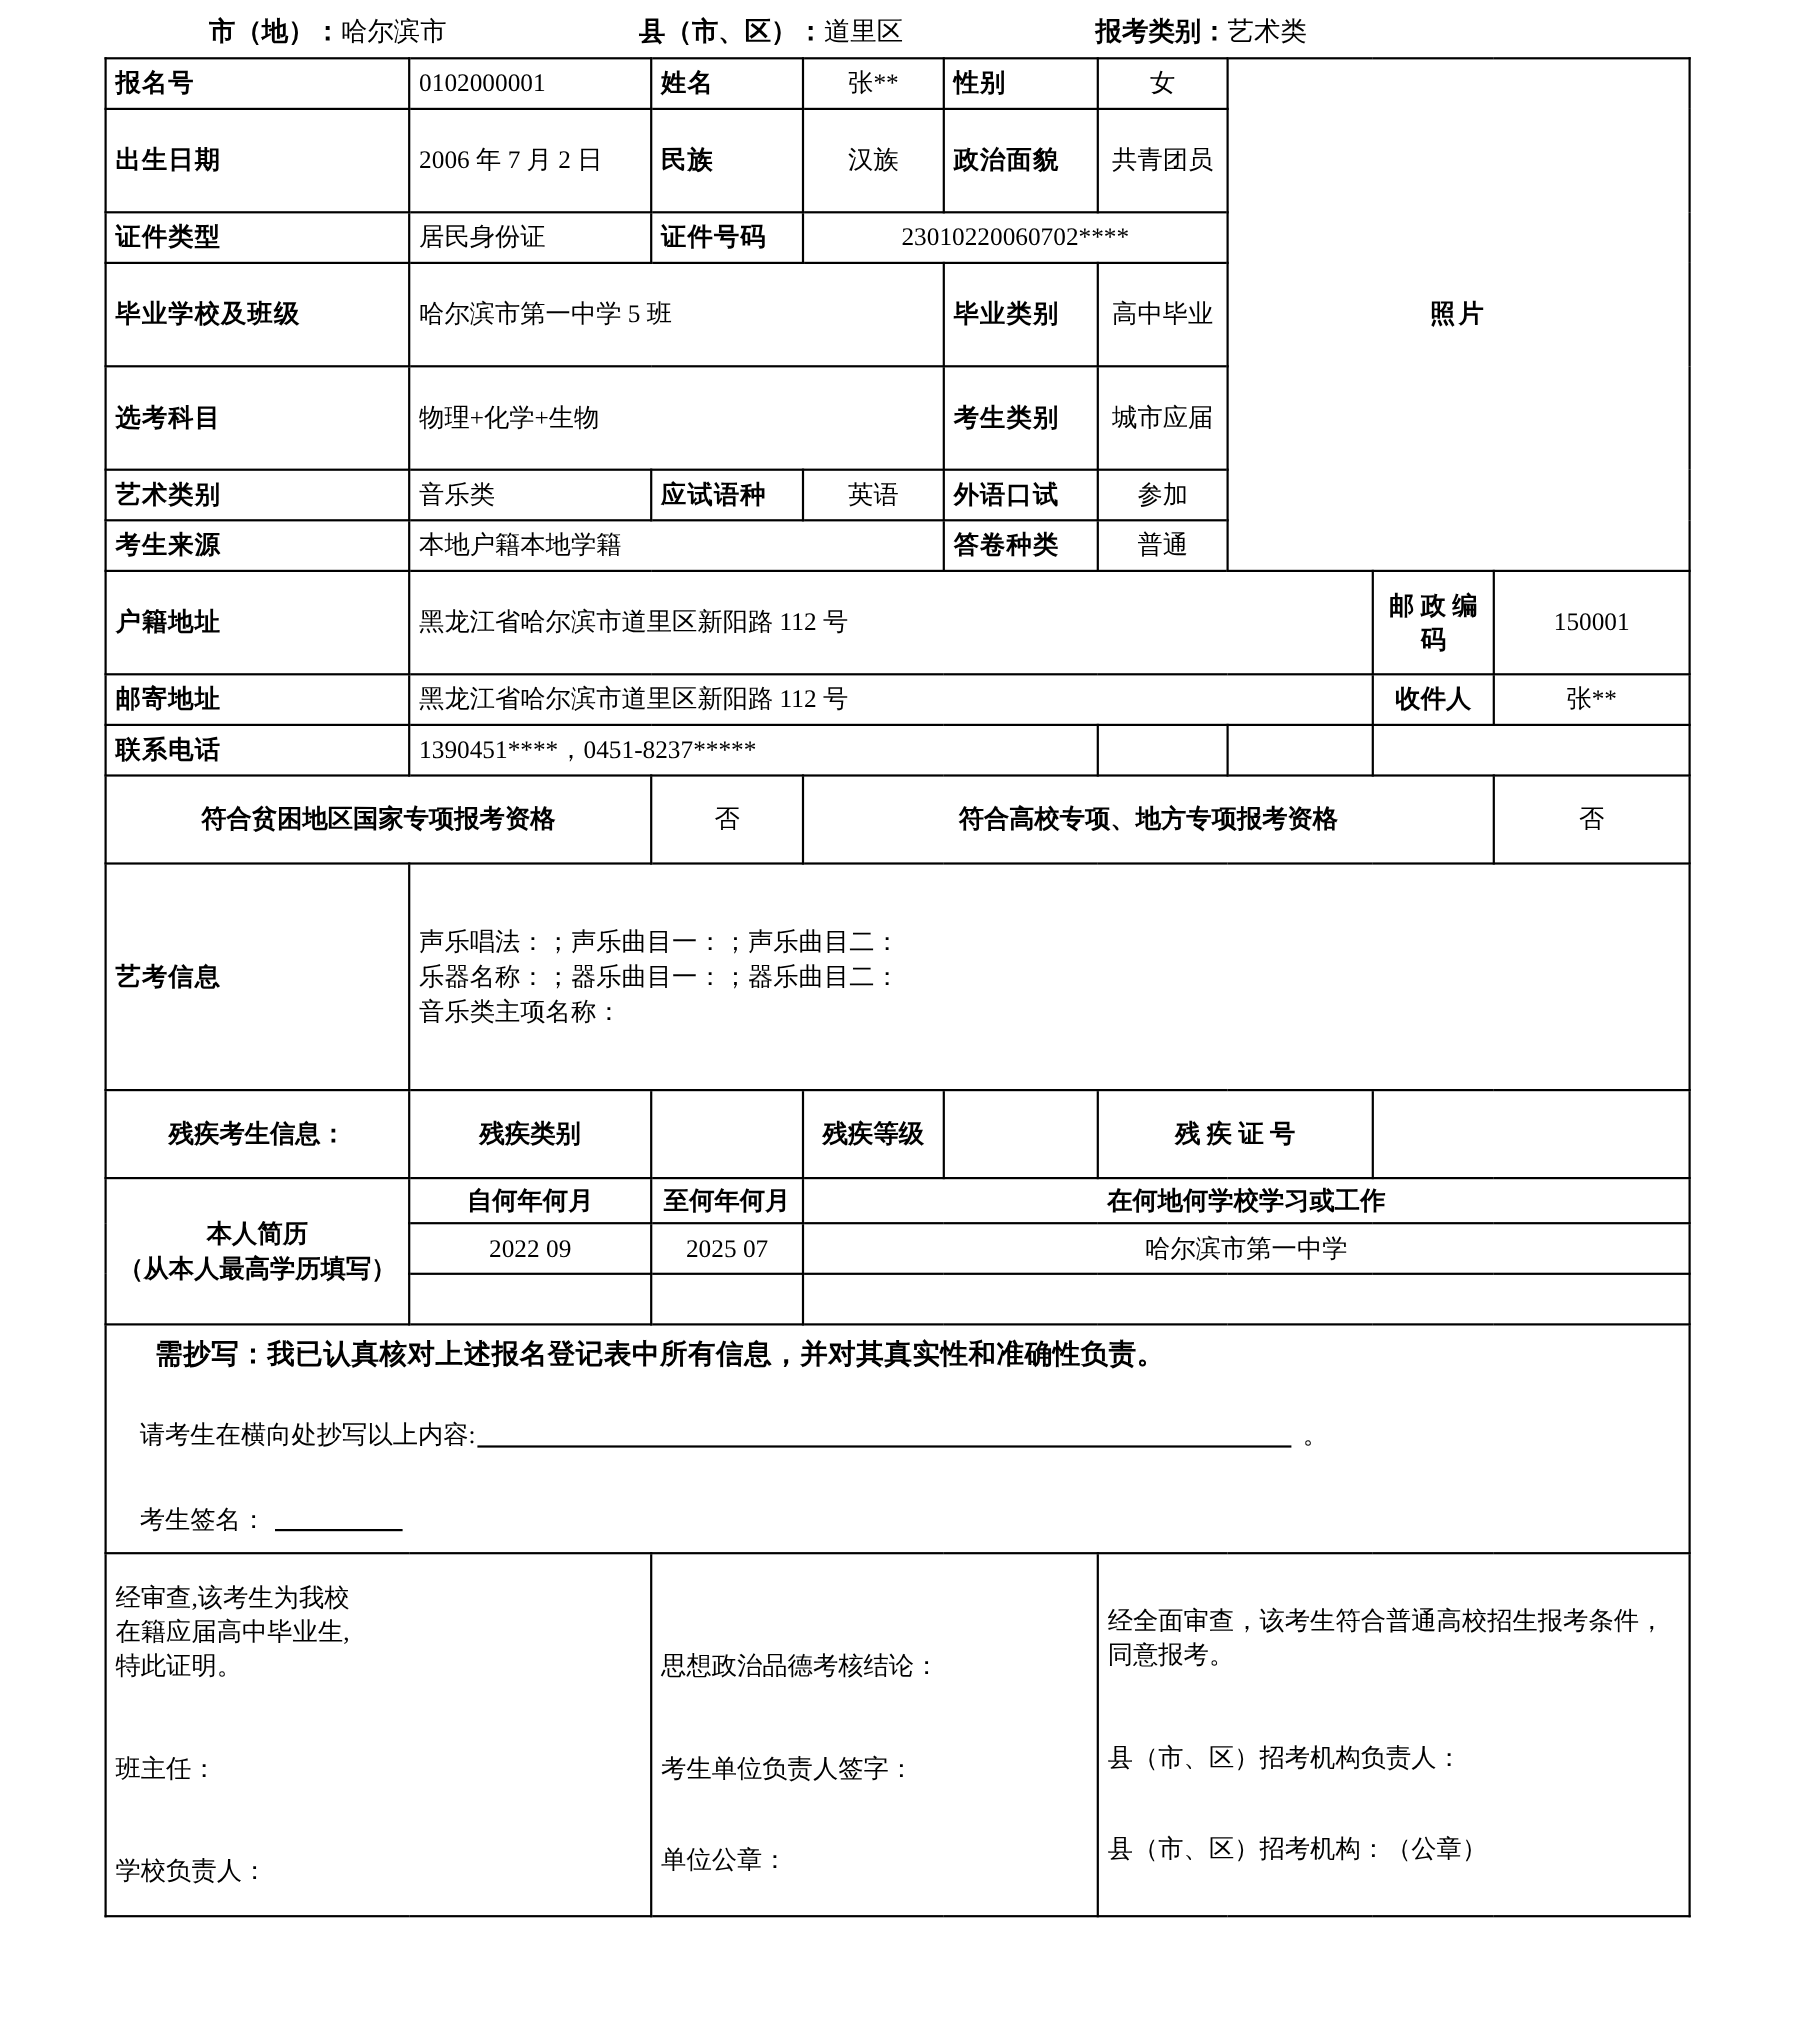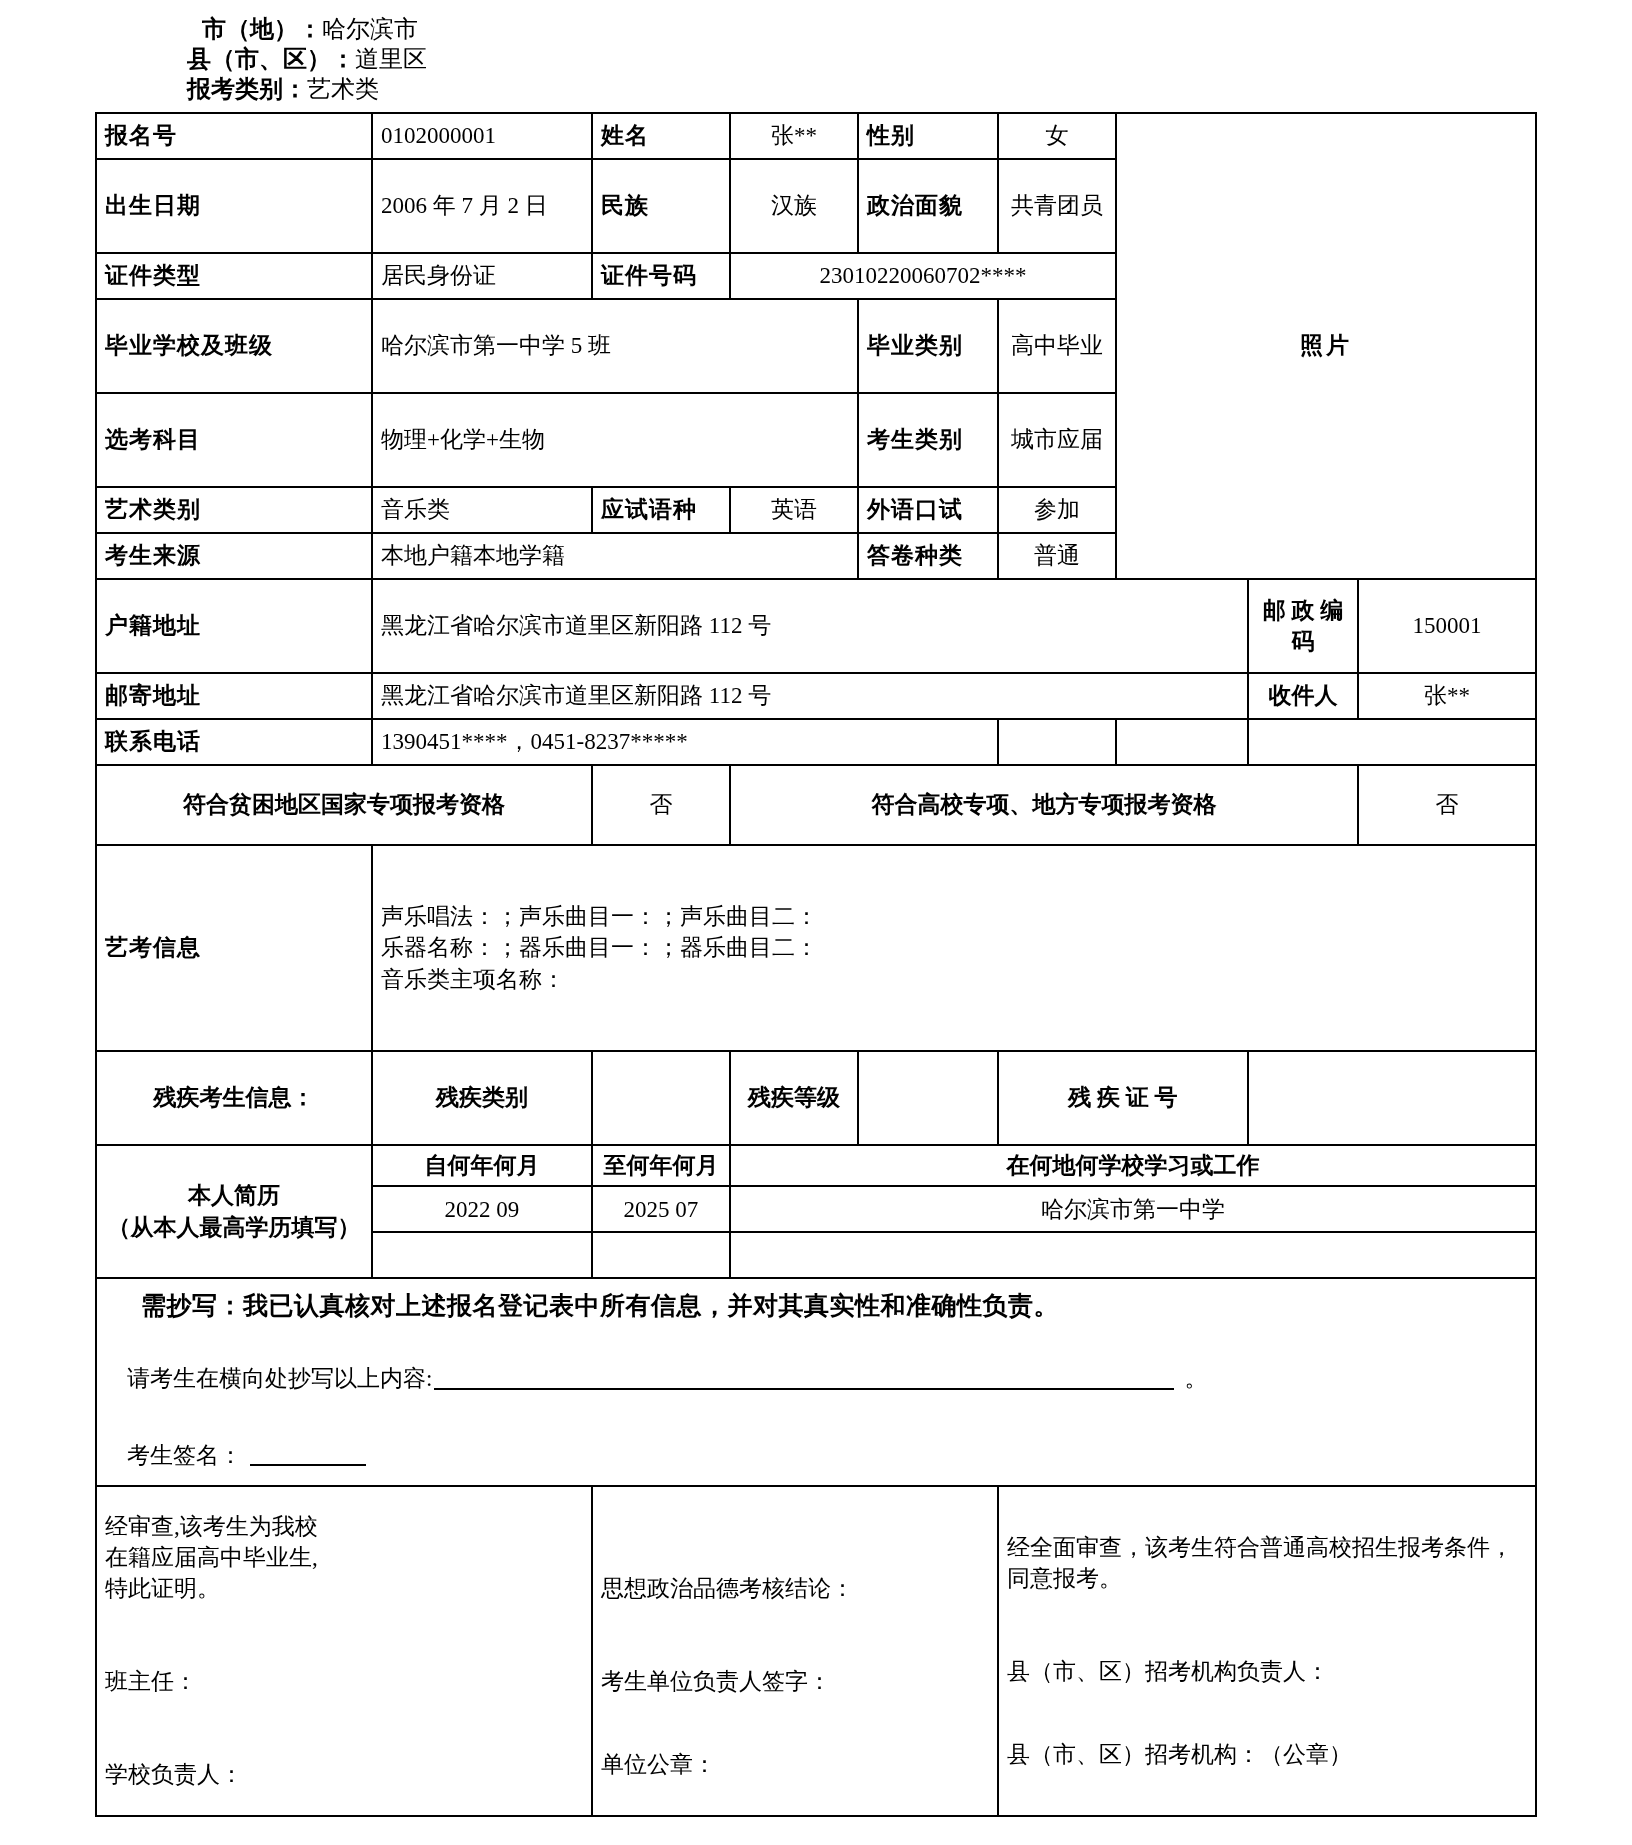--- a/index.html
+++ b/index.html
@@ -31,24 +31,23 @@
   .doc-title .blank-year {
     display: inline-block;
     width: 108px;
     border-bottom: 3px solid #000;
     vertical-align: -4px;
   }
   .sub-header {
     display: flex;
     align-items: flex-start;
     font-size: 24px;
-    margin: 6px 0 8px 12px;
+    margin: 6px 0 8px 0;
     padding: 0 90px 0 0;
     line-height: 1.25;
-    flex-direction: column;
   }
   .sub-header .sh-item { white-space: nowrap; }
   .sh-label { font-weight: bold; }
   .sh-value { font-weight: normal; }
   .sh-1 { margin-left: 190px; }
   .sh-2 { margin-left: 175px; }
   .sh-3 { margin-left: 175px; }
 
   table.form {
     border-collapse: collapse;
@@ -265,21 +264,21 @@
     <tr>
       <td class="lbl" style="height:206px">艺考信息</td>
       <td class="art-info-cell" colspan="8">
         <div>声乐唱法：；声乐曲目一：；声乐曲目二：</div>
         <div>乐器名称：；器乐曲目一：；器乐曲目二：</div>
         <div>音乐类主项名称：</div>
       </td>
     </tr>
 
     <tr>
-      <td class="ctr-b" style="height:94px">残疾考生信息：</td>
+      <td class="ctr-b" style="height:80px">残疾考生信息：</td>
       <td class="ctr-b">残疾类别</td>
       <td class="val-c"></td>
       <td class="ctr-b">残疾等级</td>
       <td class="val-c"></td>
       <td class="ctr-b" colspan="2">残 疾 证 号</td>
       <td class="val-c" colspan="2"></td>
     </tr>
 
     <tr>
       <td class="ctr-b" rowspan="3" style="height:78px">

